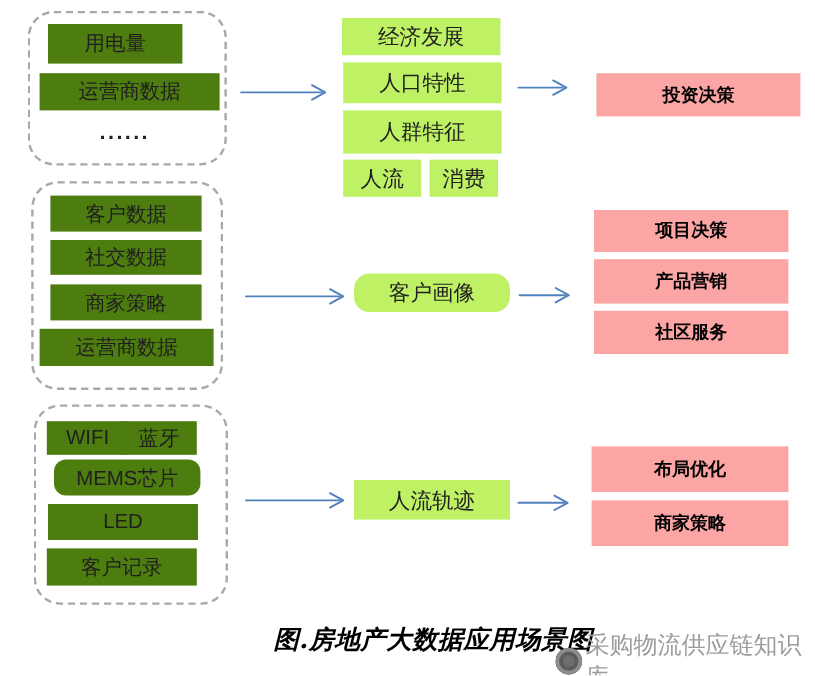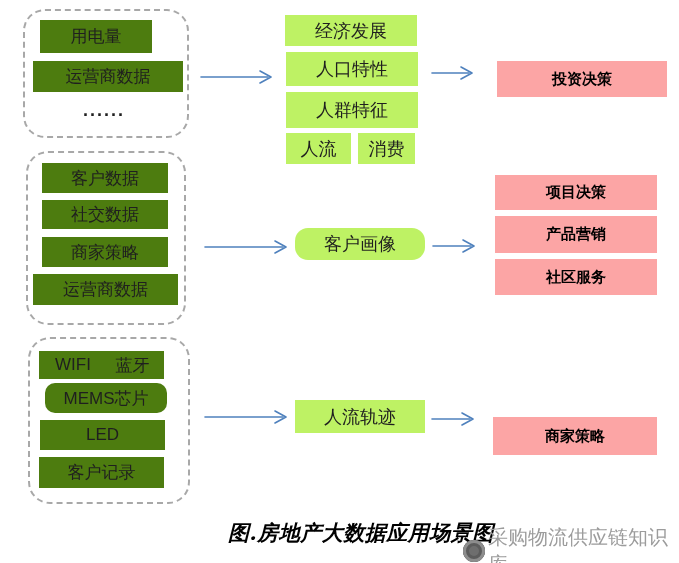--- a/index.html
+++ b/index.html
@@ -78,20 +78,21 @@
   <div class="box gbox" style="left:286px;top:52px;width:132px;height:34px;">人口特性</div>
   <div class="box gbox" style="left:286px;top:133px;width:65px;height:31px;">人流</div>
   <div class="box gbox" style="left:358px;top:133px;width:57px;height:31px;">消费</div>
   <div class="box gbox" style="left:295px;top:228px;width:130px;height:32px;border-radius:13px;">客户画像</div>
   <div class="box gbox" style="left:295px;top:400px;width:130px;height:33px;">人流轨迹</div>
 
   <div class="box pbox" style="left:497px;top:61px;width:170px;height:36px;">投资决策</div>
   <div class="box pbox" style="left:495px;top:175px;width:162px;height:35px;">项目决策</div>
   <div class="box pbox" style="left:495px;top:216px;width:162px;height:37px;">产品营销</div>
   <div class="box pbox" style="left:495px;top:259px;width:162px;height:36px;">社区服务</div>
+  <div class="box pbox" style="left:493px;top:372px;width:164px;height:38px;">布局优化</div>
   <div class="box pbox" style="left:493px;top:417px;width:164px;height:38px;">商家策略</div>
 
   <div class="caption">图.房地产大数据应用场景图</div>
   <div class="watermark">
     <span class="wm-logo"></span>
     <span class="wm-text">采购物流供应链知识库</span>
   </div>
 
 </div>
 

